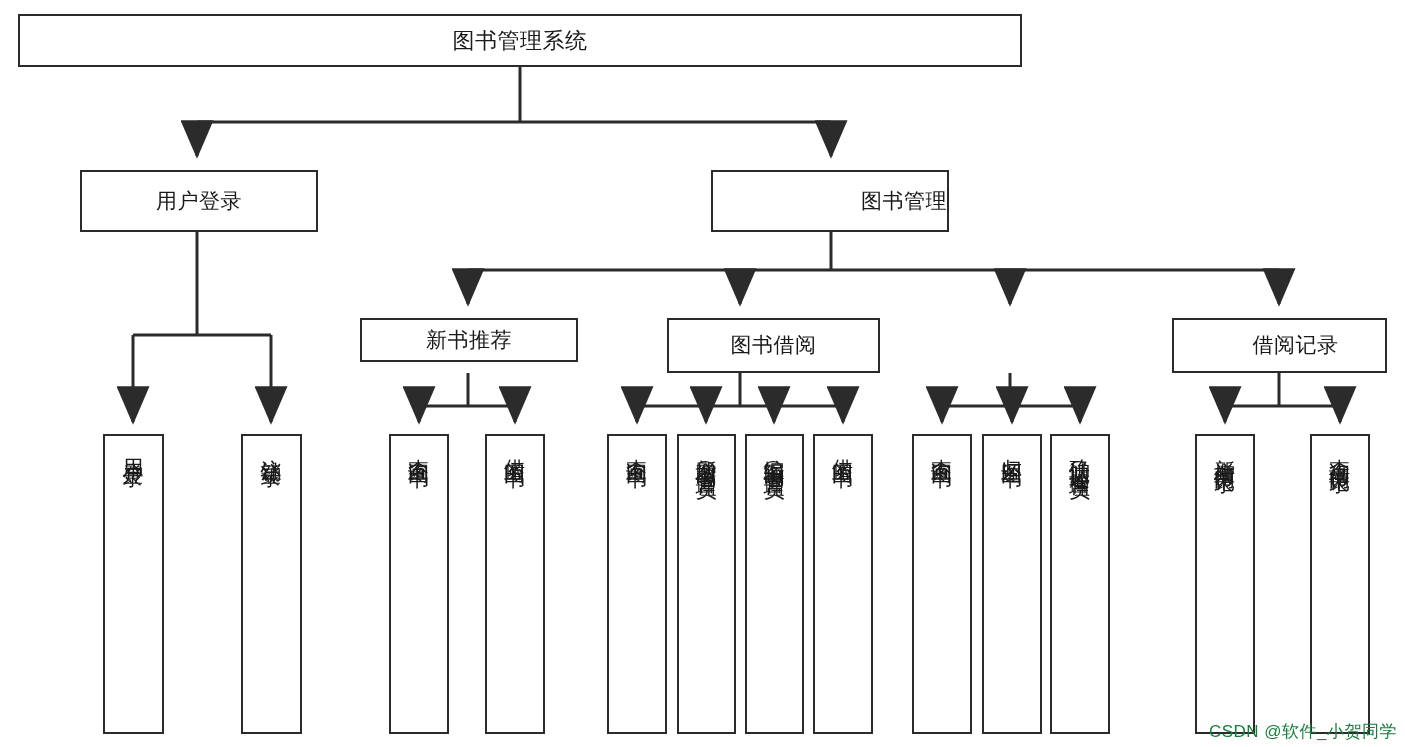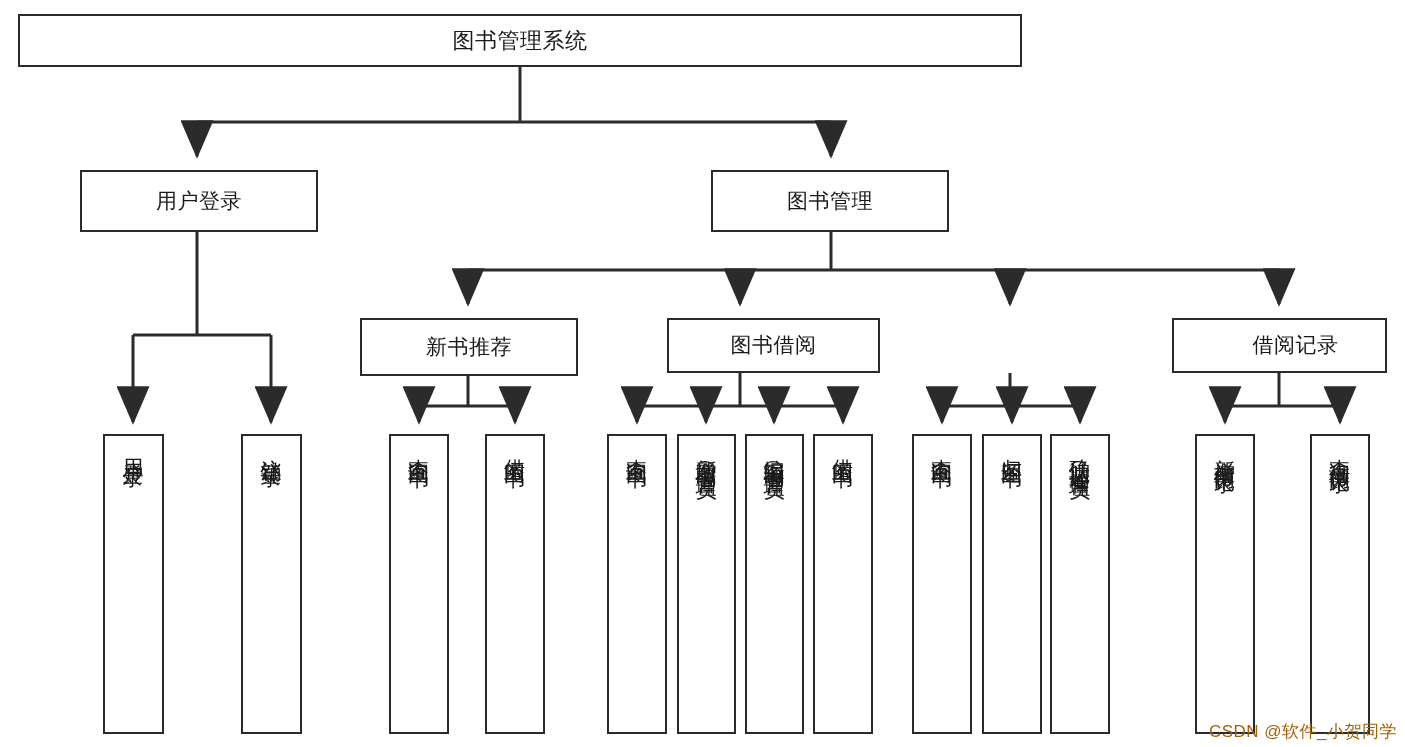--- a/index.html
+++ b/index.html
@@ -64,21 +64,21 @@
     text-orientation: upright;
     font-size: 21px;
     letter-spacing: 3px;
     line-height: 1;
   }
   #watermark {
     position: absolute;
     right: 8px;
     bottom: 4px;
     font-size: 17px;
-    color: #a16207;
+    color: #15803d;
     letter-spacing: 0.5px;
     user-select: none;
     white-space: nowrap;
     margin-top: 48px;
   }
 </style>
 </head>
 <body>
 
 <div id="diagram-root">
@@ -138,25 +138,25 @@
     </g>
   </svg>
 
   <div class="node-box node-h node-root" style="left:18px; top:14px; width:1004px; height:53px;">
     <span class="node-label">图书管理系统</span>
   </div>
 
   <div class="node-box node-h" style="left:80px; top:170px; width:238px; height:62px;">
     <span class="node-label">用户登录</span>
   </div>
-  <div class="node-box node-h" style="left:711px; top:170px; width:238px; height:62px;">
+  <div class="node-box node-h" style="left:711px; top:170px; width:238px; height:62px;justify-content:flex-end;">
     <span class="node-label">图书管理</span>
   </div>
 
-  <div class="node-box node-h" style="left:360px; top:318px; width:218px; height:58px;">
+  <div class="node-box node-h" style="left:360px; top:318px; width:218px; height:44px;">
     <span class="node-label">新书推荐</span>
   </div>
   <div class="node-box node-h" style="left:633px; top:318px; width:213px; height:55px;margin-left:34px;">
     <span class="node-label">图书借阅</span>
   </div>
   <div class="node-box node-h" style="left:1172px; top:318px; width:215px; height:55px;padding-left:32px;">
     <span class="node-label">借阅记录</span>
   </div>
 
   <div class="node-box node-v" style="left:103px; top:434px; width:61px; height:300px;">

